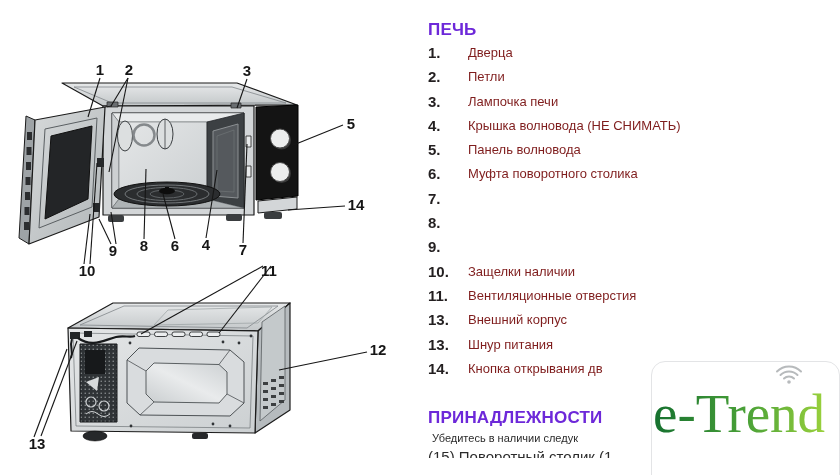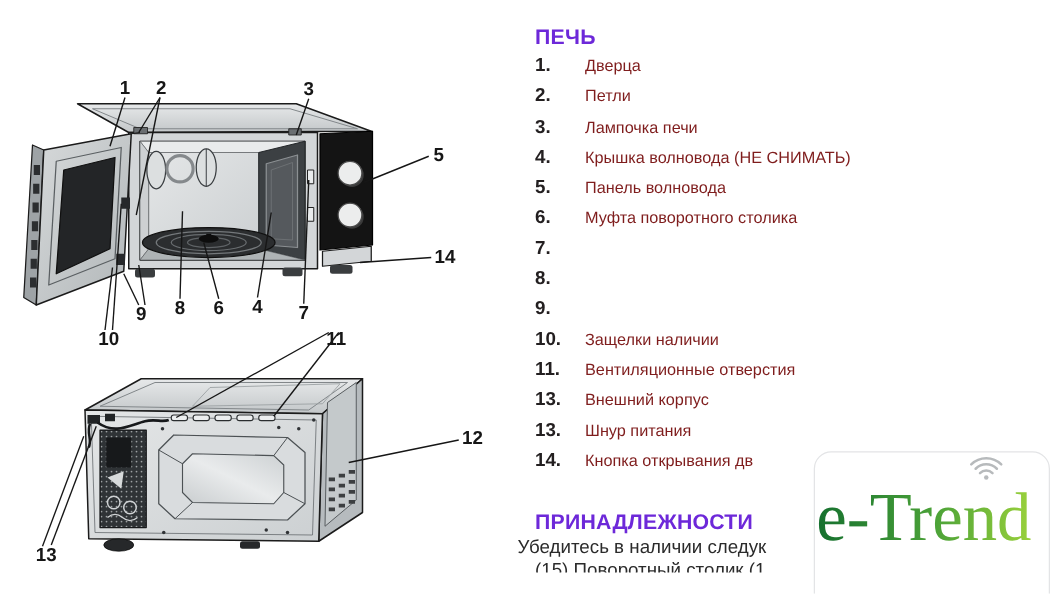--- a/index.html
+++ b/index.html
@@ -17,21 +17,21 @@
     position:absolute;left:428px;top:42px;width:350px;margin:0;padding:0;list-style:none;
   }
   #oven-list li{display:flex;margin:0 0 3px 0;}
   #oven-list .num{
     flex:0 0 40px;font-weight:bold;font-size:15px;line-height:21.3px;color:#231f20;
   }
   #oven-list .txt{
     width:305px;font-size:13px;line-height:21.3px;color:#7f1d1d;
   }
   #acc-line1{
-    position:absolute;left:414px;top:429px;font-size:15px;line-height:18px;color:#2b2b2b;white-space:nowrap;
+    position:absolute;left:432px;top:429px;font-size:11px;line-height:18px;color:#2b2b2b;white-space:nowrap;
   }
   #acc-line2{
     position:absolute;left:428px;top:449px;height:9px;width:300px;overflow:hidden;
     font-size:15px;line-height:15px;color:#2b2b2b;white-space:nowrap;
   }
   
   #diagram{position:absolute;left:0;top:40px;}
   #diagram text{font-family:"Liberation Sans","DejaVu Sans",sans-serif;font-weight:bold;font-size:15px;fill:#161616;}
   
   #logo-card{

